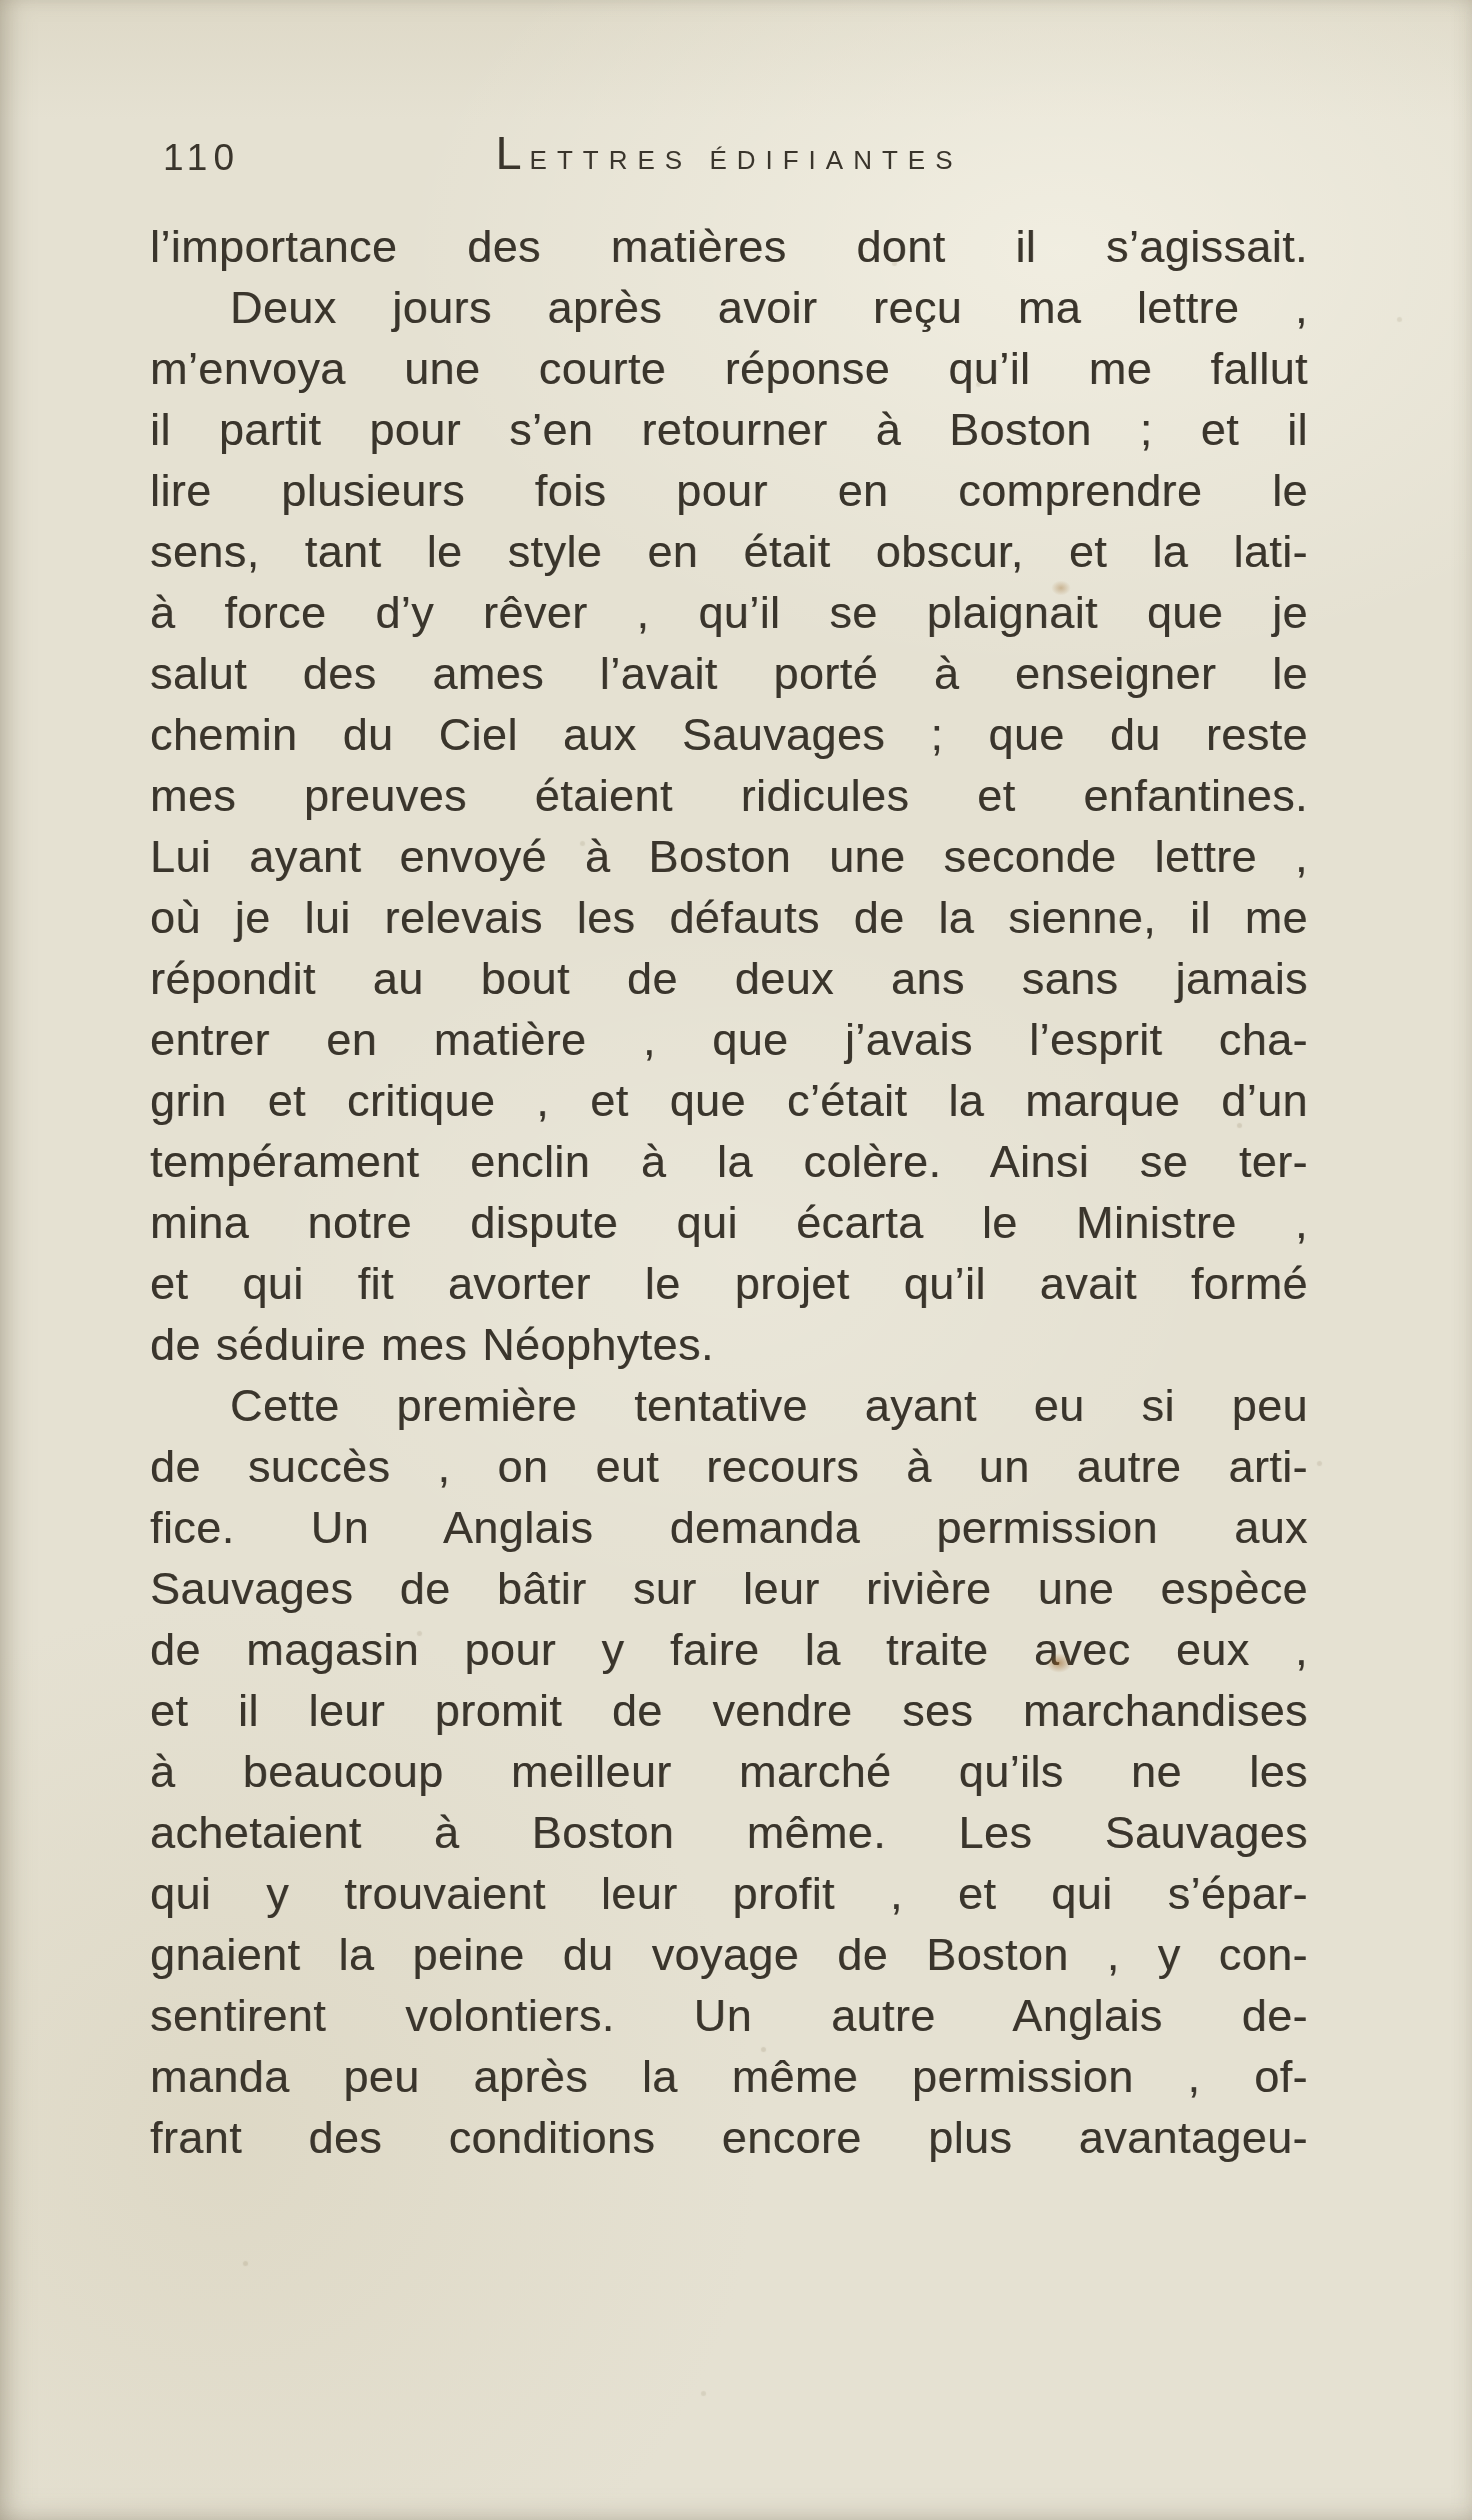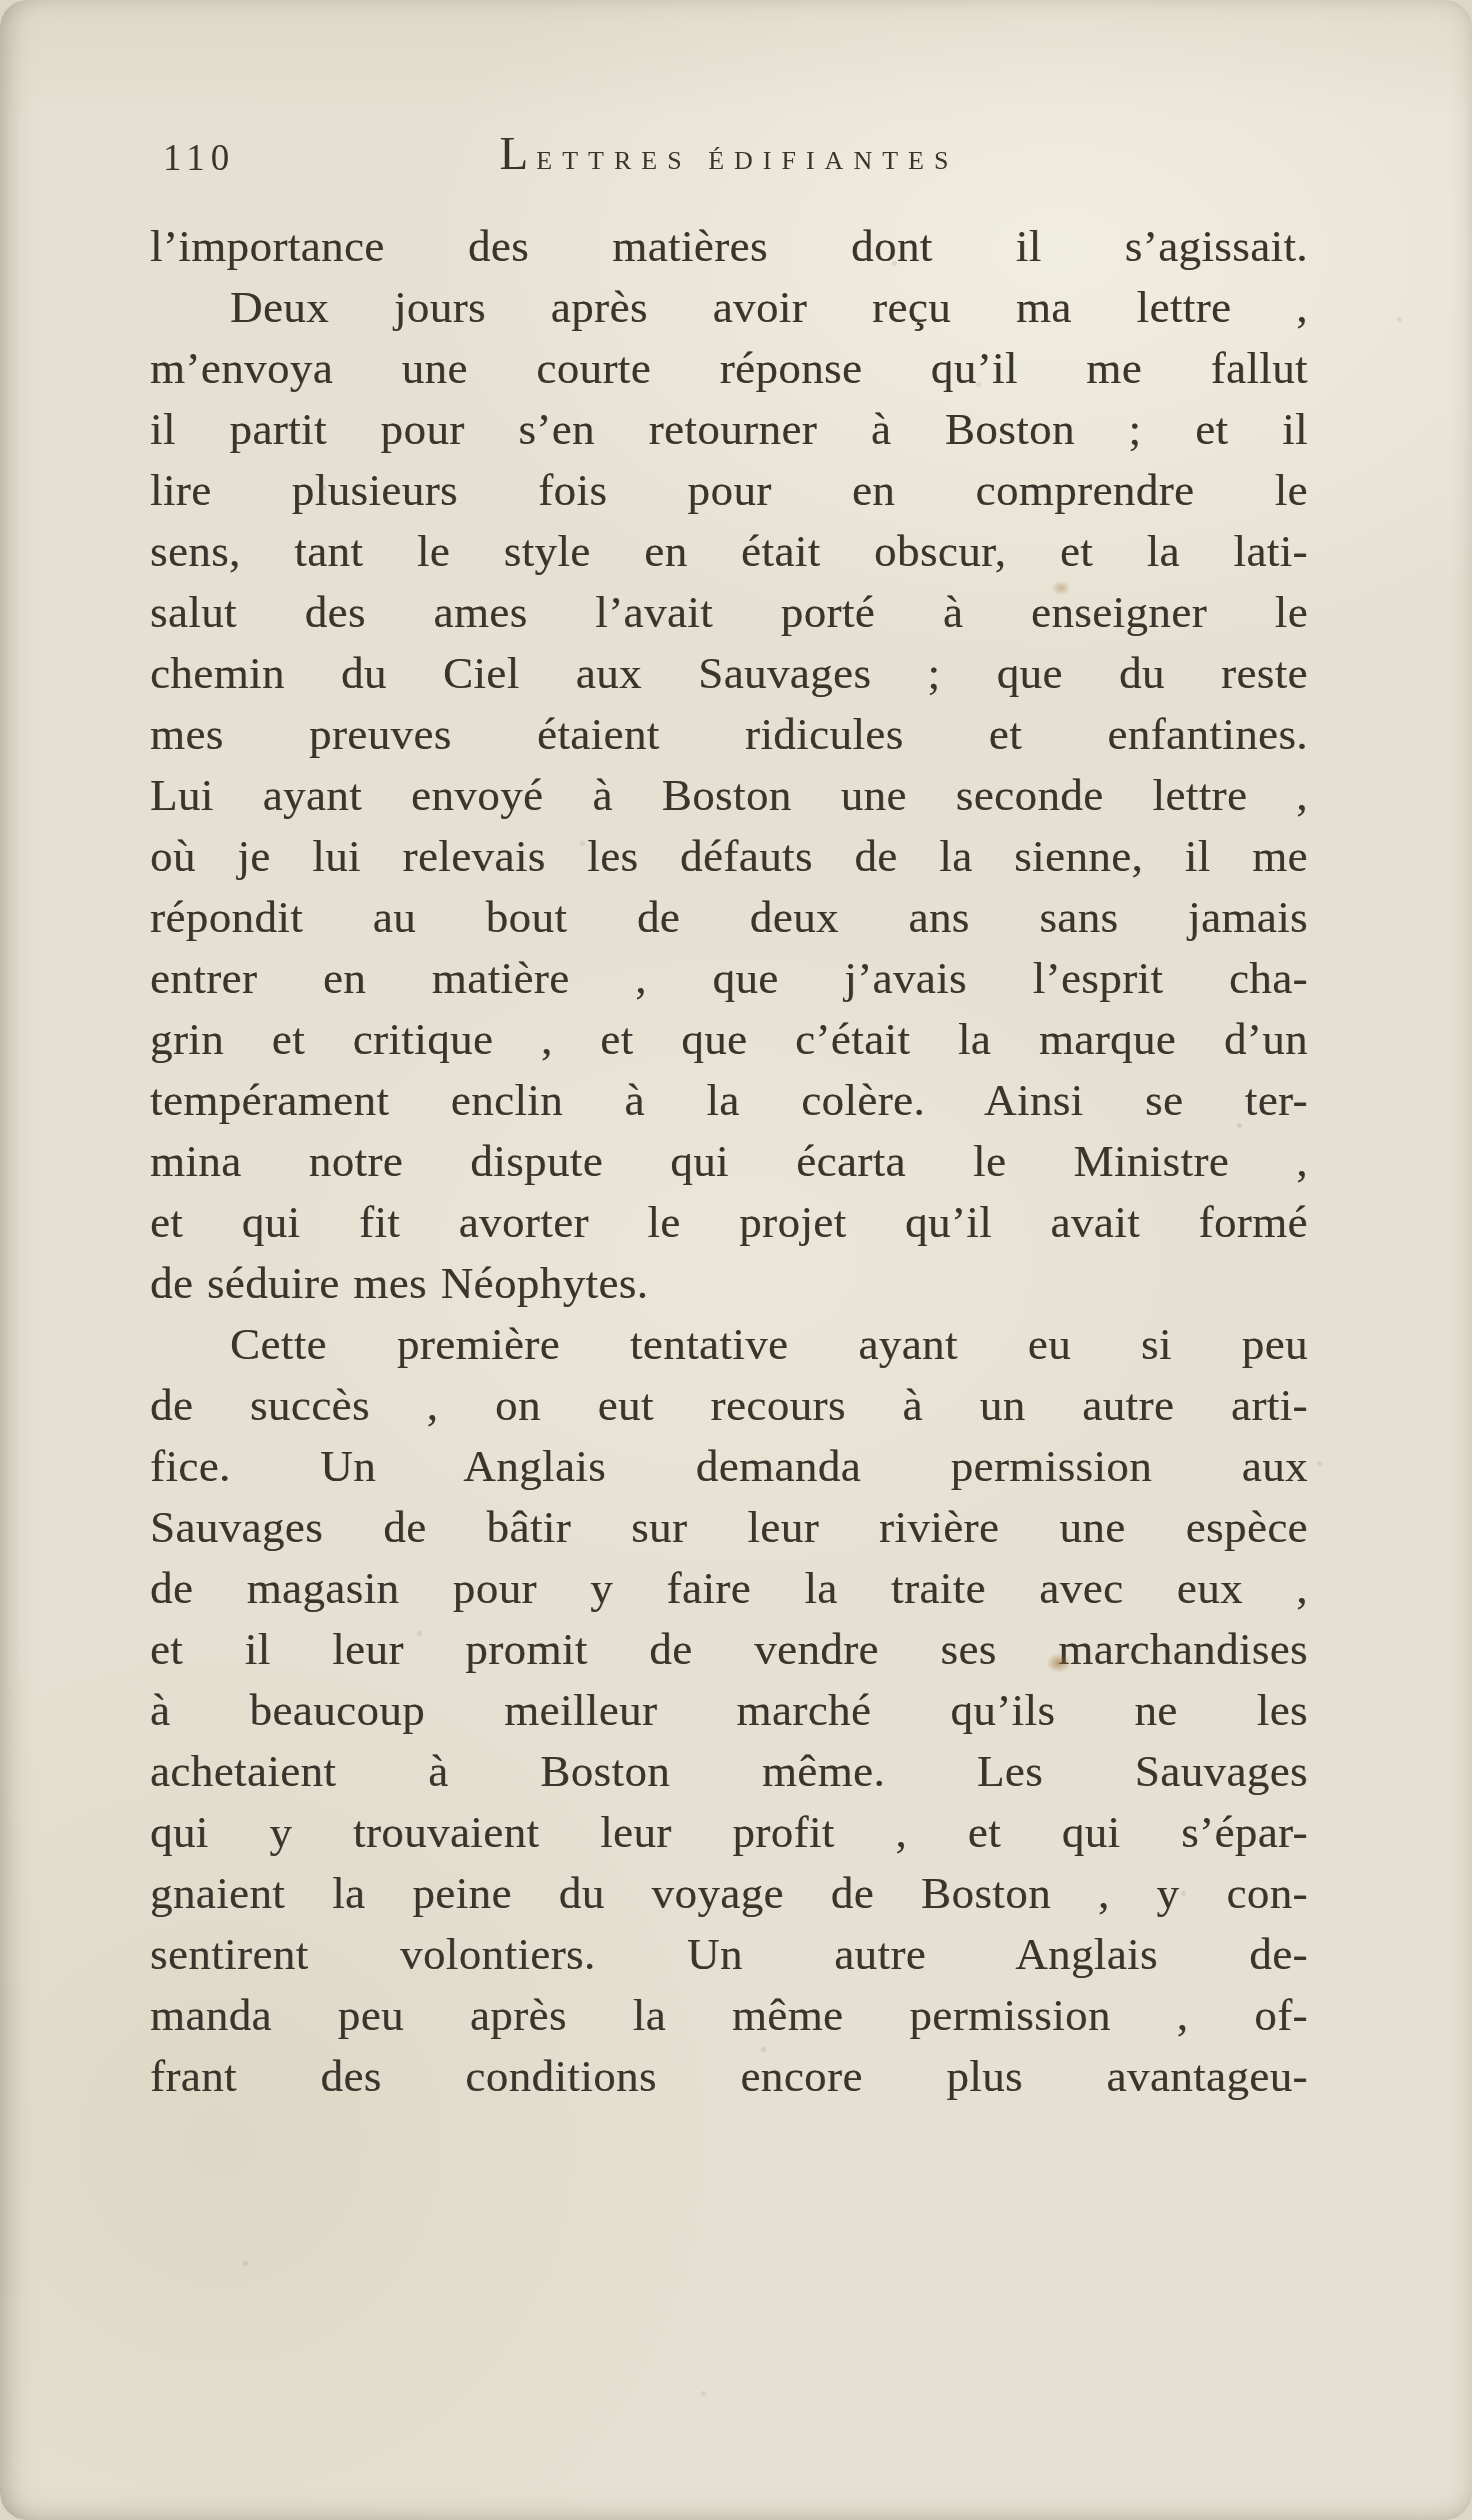--- a/index.html
+++ b/index.html
@@ -7,32 +7,31 @@
     --ink:#3a352c;
   }
   *{box-sizing:border-box;}
   html,body{margin:0;padding:0;background:#dcd8c8;}
   .page{
     position:relative;
     width:1472px;
     height:2520px;
     overflow:hidden;
     color:var(--ink);
-    font-family:Liberation Serif, serif;
+    font-family:Liberation Sans, sans-serif;
     background:
       radial-gradient(1100px 700px at 72% 10%, rgba(255,253,243,0.45), rgba(255,253,243,0) 60%),
       radial-gradient(900px 900px at 15% 85%, rgba(203,194,166,0.28), rgba(203,194,166,0) 60%),
       radial-gradient(700px 500px at 50% 50%, rgba(255,255,248,0.18), rgba(255,255,248,0) 70%),
       linear-gradient(180deg, rgba(196,187,160,0.22) 0px, rgba(196,187,160,0) 120px),
       var(--paper);
     box-shadow:
       inset 16px 0 30px -14px rgba(120,110,88,0.50),
       inset -10px 0 26px -16px rgba(120,110,88,0.30),
       inset 0 -14px 34px -20px rgba(120,110,88,0.35);
-    border-radius: 27px;
   }
   
   .header-number{
     position:absolute;
     left:163px;
     top:138px;
     font-size:37px;
     letter-spacing:6px;
     line-height:40px;
   }
@@ -113,20 +112,21 @@
   <div class="text-block">
       <div class="para">
         <div class="line">l’importance des matières dont il s’agissait.</div>
       </div>
       <div class="para">
         <div class="line indent">Deux jours après avoir reçu ma lettre ,</div>
         <div class="line">m’envoya une courte réponse qu’il me fallut</div>
         <div class="line">il partit pour s’en retourner à Boston ; et il</div>
         <div class="line">lire plusieurs fois pour en comprendre le</div>
         <div class="line">sens, tant le style en était obscur, et la lati-</div>
+        <div class="line">à force d’y rêver , qu’il se plaignait que je</div>
         <div class="line">salut des ames l’avait porté à enseigner le</div>
         <div class="line">chemin du Ciel aux Sauvages ; que du reste</div>
         <div class="line">mes preuves étaient ridicules et enfantines.</div>
         <div class="line">Lui ayant envoyé à Boston une seconde lettre ,</div>
         <div class="line">où je lui relevais les défauts de la sienne, il me</div>
         <div class="line">répondit au bout de deux ans sans jamais</div>
         <div class="line">entrer en matière , que j’avais l’esprit cha-</div>
         <div class="line">grin et critique , et que c’était la marque d’un</div>
         <div class="line">tempérament enclin à la colère. Ainsi se ter-</div>
         <div class="line">mina notre dispute qui écarta le Ministre ,</div>

